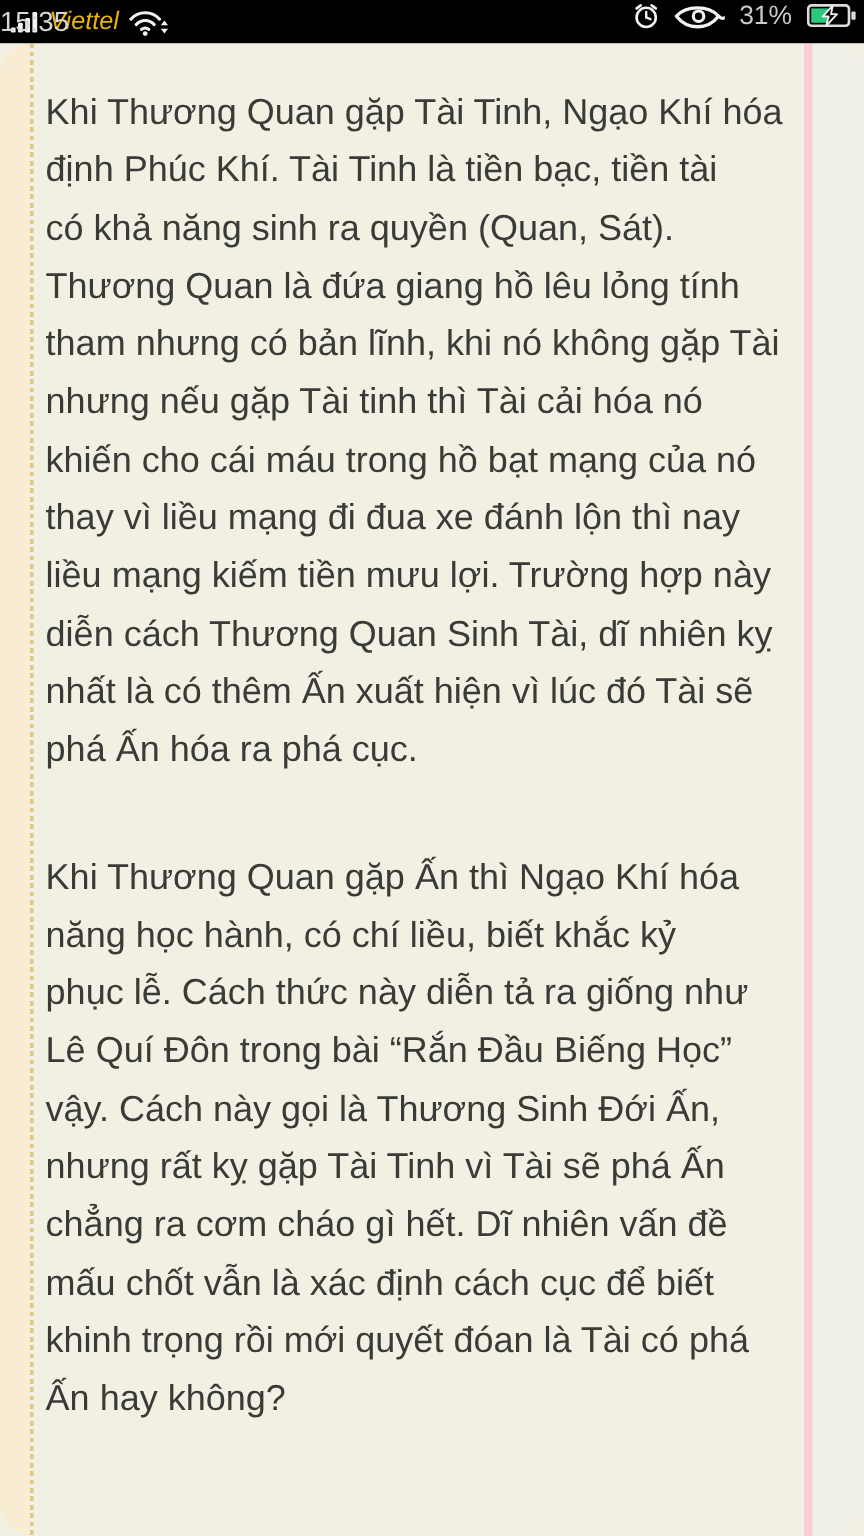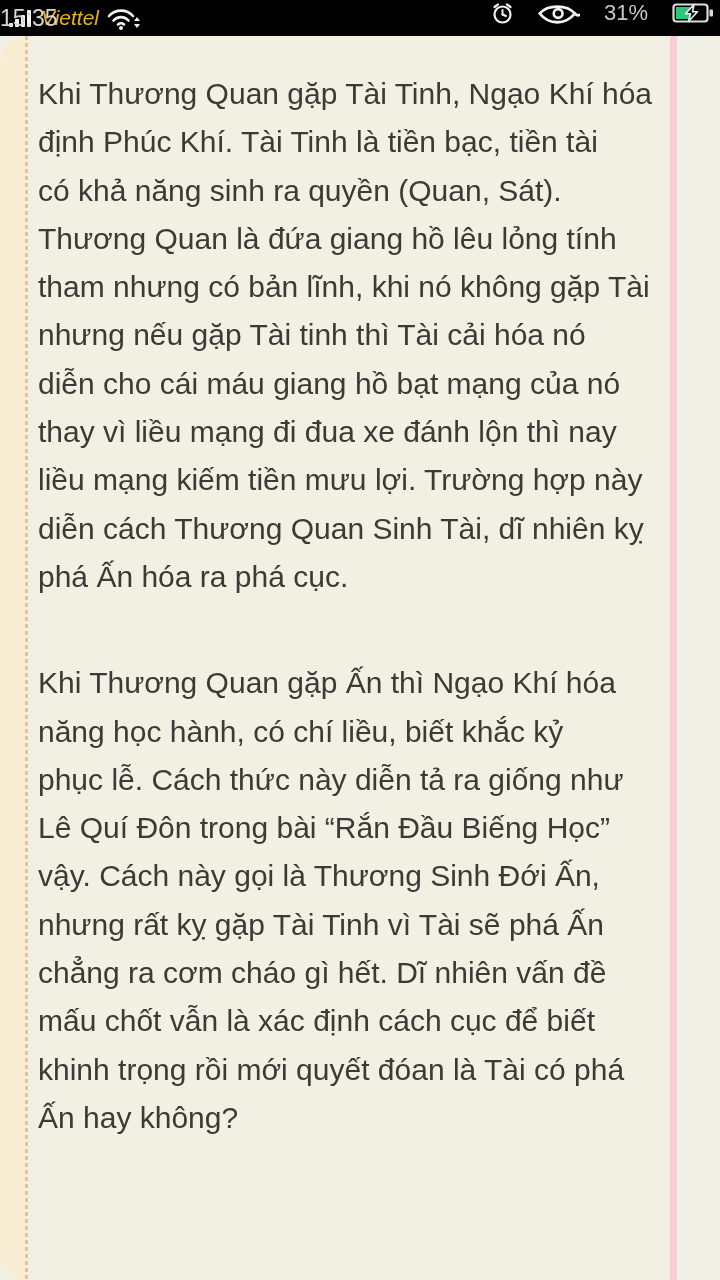--- a/index.html
+++ b/index.html
@@ -15,21 +15,21 @@
     position:absolute; left:8px; top:0; height:36px;
     display:flex; align-items:center; gap:7px;
   }
   .sb-center {
     position:absolute; left:0; right:0; top:0; height:36px;
     display:flex; align-items:center; 
     color:#d6d6d6; font-size:23px; pointer-events:none;
   }
   .sb-right {
     position:absolute; right:6px; top:0; height:26px;
-    display:flex; align-items:center; gap:24px;
+    display:flex; align-items:center; gap:12px;
   }
   .carrier { color:#eab308; font-size:21px;font-style:italic; }
   .pct { color:#c8c8c8; font-size:22px; }
   .sb-icon { display:block; }
 
   
   .page {
     position:absolute; top:36px; left:0; width:720px; height:1244px;
     background:#f1f0e3; overflow:hidden;border-radius:28px;
   }
@@ -113,24 +113,25 @@
   <div class="page-edge-pink"></div>
 
   <div class="text-block">
     <div class="para">
       <div class="tline">Khi Thương Quan gặp Tài Tinh, Ngạo Khí hóa</div>
       <div class="tline">định Phúc Khí. Tài Tinh là tiền bạc, tiền tài</div>
       <div class="tline">có khả năng sinh ra quyền (Quan, Sát).</div>
       <div class="tline">Thương Quan là đứa giang hồ lêu lỏng tính</div>
       <div class="tline">tham nhưng có bản lĩnh, khi nó không gặp Tài</div>
       <div class="tline">nhưng nếu gặp Tài tinh thì Tài cải hóa nó</div>
-      <div class="tline">diễn cho cái máu giang hồ bạt mạng của nó</div>
+      <div class="tline">khiến cho cái máu trong hồ bạt mạng của nó</div>
       <div class="tline">thay vì liều mạng đi đua xe đánh lộn thì nay</div>
       <div class="tline">liều mạng kiếm tiền mưu lợi. Trường hợp này</div>
       <div class="tline">diễn cách Thương Quan Sinh Tài, dĩ nhiên kỵ</div>
+      <div class="tline">nhất là có thêm Ấn xuất hiện vì lúc đó Tài sẽ</div>
       <div class="tline">phá Ấn hóa ra phá cục.</div>
     </div>
     <div class="para">
       <div class="tline">Khi Thương Quan gặp Ấn thì Ngạo Khí hóa</div>
       <div class="tline">năng học hành, có chí liều, biết khắc kỷ</div>
       <div class="tline">phục lễ. Cách thức này diễn tả ra giống như</div>
       <div class="tline">Lê Quí Đôn trong bài “Rắn Đầu Biếng Học”</div>
       <div class="tline">vậy. Cách này gọi là Thương Sinh Đới Ấn,</div>
       <div class="tline">nhưng rất kỵ gặp Tài Tinh vì Tài sẽ phá Ấn</div>
       <div class="tline">chẳng ra cơm cháo gì hết. Dĩ nhiên vấn đề</div>

